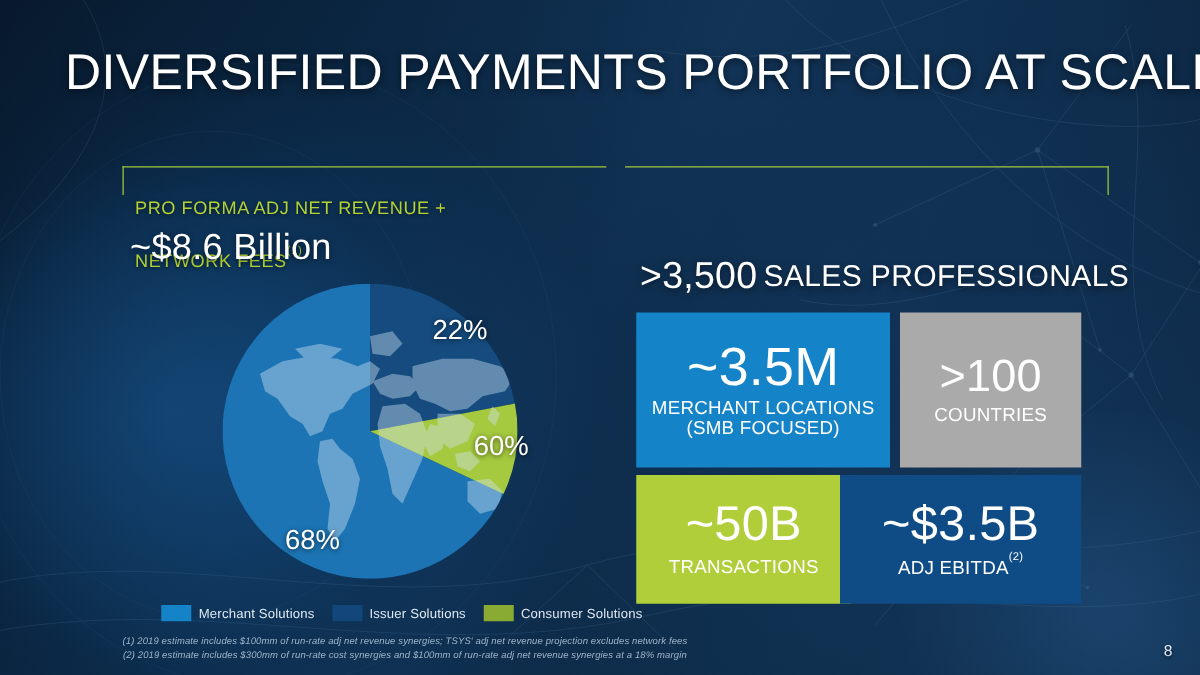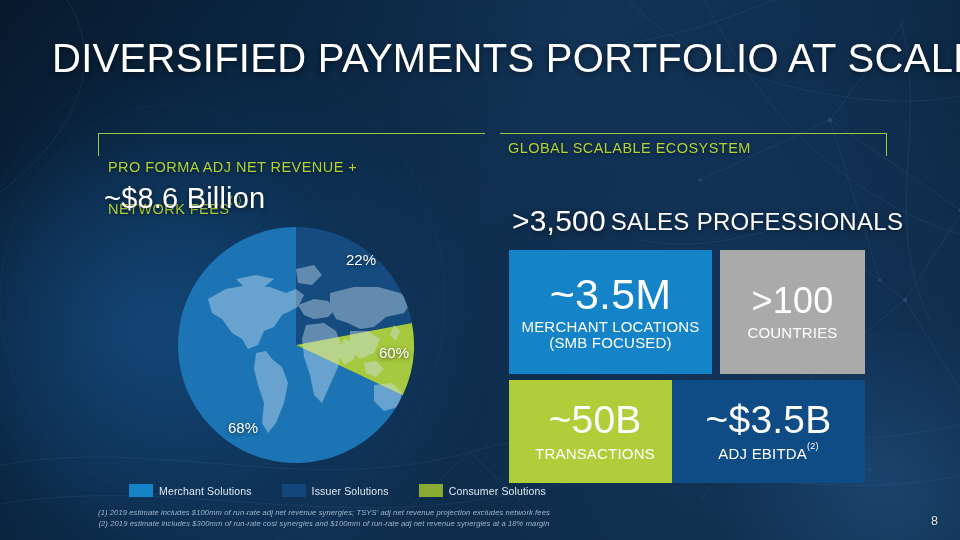--- a/index.html
+++ b/index.html
@@ -52,31 +52,31 @@
   #revenue-value{
     position:absolute;left:104px;top:182px;
     font-size:29px;color:#ffffff;letter-spacing:.2px;
     text-shadow:0 2px 5px rgba(0,0,0,.5);
   }
 
   
   #pie-wrap{position:absolute;left:178px;top:227px;width:236px;height:236px;}
   #pie-svg{display:block;width:236px;height:236px;}
   .pie-label{
-    position:absolute;color:#ffffff;font-size:15px;
+    position:absolute;color:#ffffff;font-size:22px;
     text-shadow:0 1px 4px rgba(0,0,0,.65);
   }
   #lab-22{left:346px;top:251px;}
   #lab-10{left:379px;top:344px;}
   #lab-68{left:228px;top:419px;}
 
   
   #legend{
     position:absolute;left:129px;top:484px;
-    display:flex;align-items:center;gap:16px;
+    display:flex;align-items:center;gap:0px;
   }
   .leg-item{display:flex;align-items:center;margin-right:14px;}
   .leg-sw{width:24px;height:13px;margin-right:6px;display:block;}
   .leg-tx{color:#dfe8f2;font-size:10.5px;letter-spacing:.15px;white-space:nowrap;}
 
   
   #sales-line{
     position:absolute;left:512px;top:204px;color:#ffffff;white-space:nowrap;
     text-shadow:0 2px 5px rgba(0,0,0,.5);
   }
@@ -234,21 +234,20 @@
     </div>
     <div class="leg-item">
       <span class="leg-sw" style="background:#8aab33"></span>
       <span class="leg-tx">Consumer Solutions</span>
     </div>
   </div>
 
   <div class="panel" id="right-panel">
     <div class="panel-rule right"></div>
   </div>
-  <div class="panel-head" id="right-head">GLOBAL SCALABLE ECOSYSTEM</div>
 
   <div id="sales-line">
     <span class="big">&gt;3,500</span><span class="small">SALES PROFESSIONALS</span>
   </div>
 
   <div class="tile" id="tile-merchant">
     <div class="num">~3.5M</div>
     <div class="cap">
       <span>MERCHANT LOCATIONS</span><br>
       <span>(SMB FOCUSED)</span>

